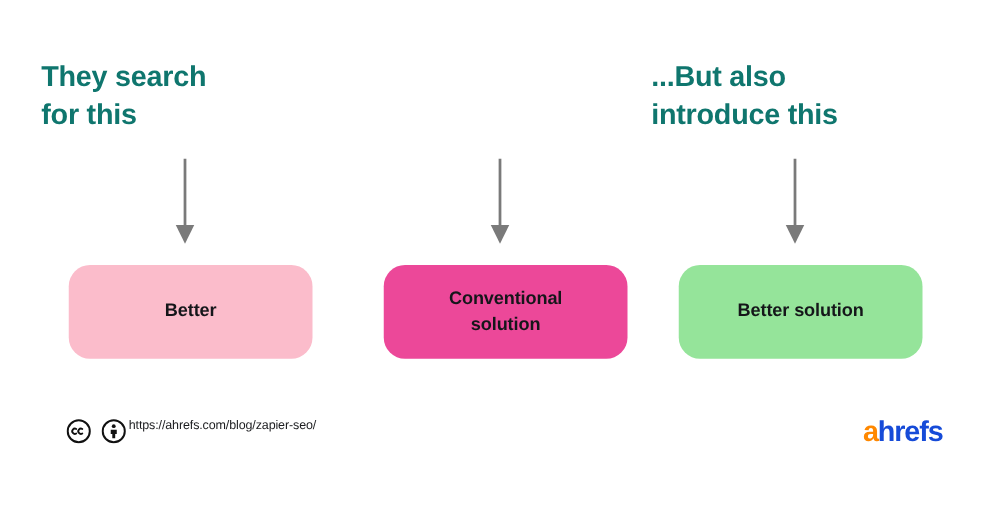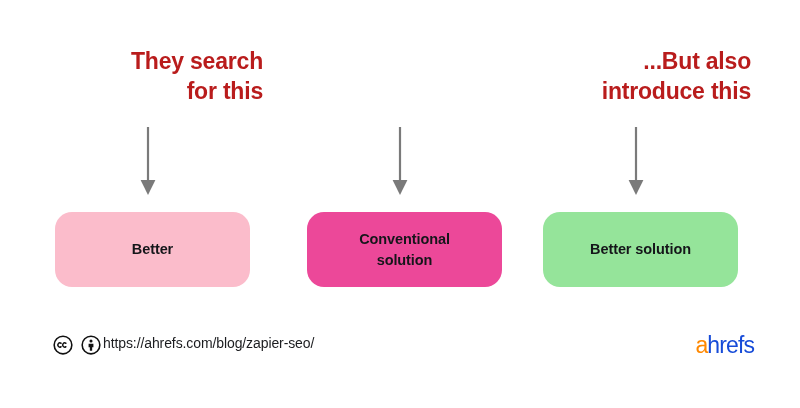--- a/index.html
+++ b/index.html
@@ -30,25 +30,25 @@
   }
   .col-1 { left: 33px; }
   .col-2 { left: 285px; }
   .col-3 { left: 521px; }
 
   .heading {
     position: absolute;
     top: 46px;
     left: 0;
     width: 230px;
-    text-align: right;
+    text-align: left;
     font-size: 23px;
     font-weight: bold;
     line-height: 1.32;
-    color: #b91c1c;
+    color: #0f766e;
     letter-spacing: -0.2px;
     white-space: pre-line;
   }
 
   
   .arrow {
     position: absolute;
     top: 126px;
     left: 105px;
     width: 20px;
@@ -94,31 +94,31 @@
     display: flex;
     align-items: center;
     gap: 8px;
     height: 30px;
   }
   .cc-icon { display: block; }
   .url {
     position: absolute;
     left: 103px;
     top: 5px;
-    font-size: 14px;
+    font-size: 10px;
     color: #1b1c1f;
     letter-spacing: -0.1px;
     white-space: nowrap;
   }
   .brand {
     position: absolute;
     right: 46px;
     top: 2px;
     font-size: 23px;
-    font-weight: normal;
+    font-weight: bold;
     letter-spacing: -0.9px;
     line-height: 26px;
   }
   .brand .b-a { color: #ff8800; }
   .brand .b-rest { color: #164bd8; }
 </style>
 </head>
 <body>
 
 <div class="canvas">

